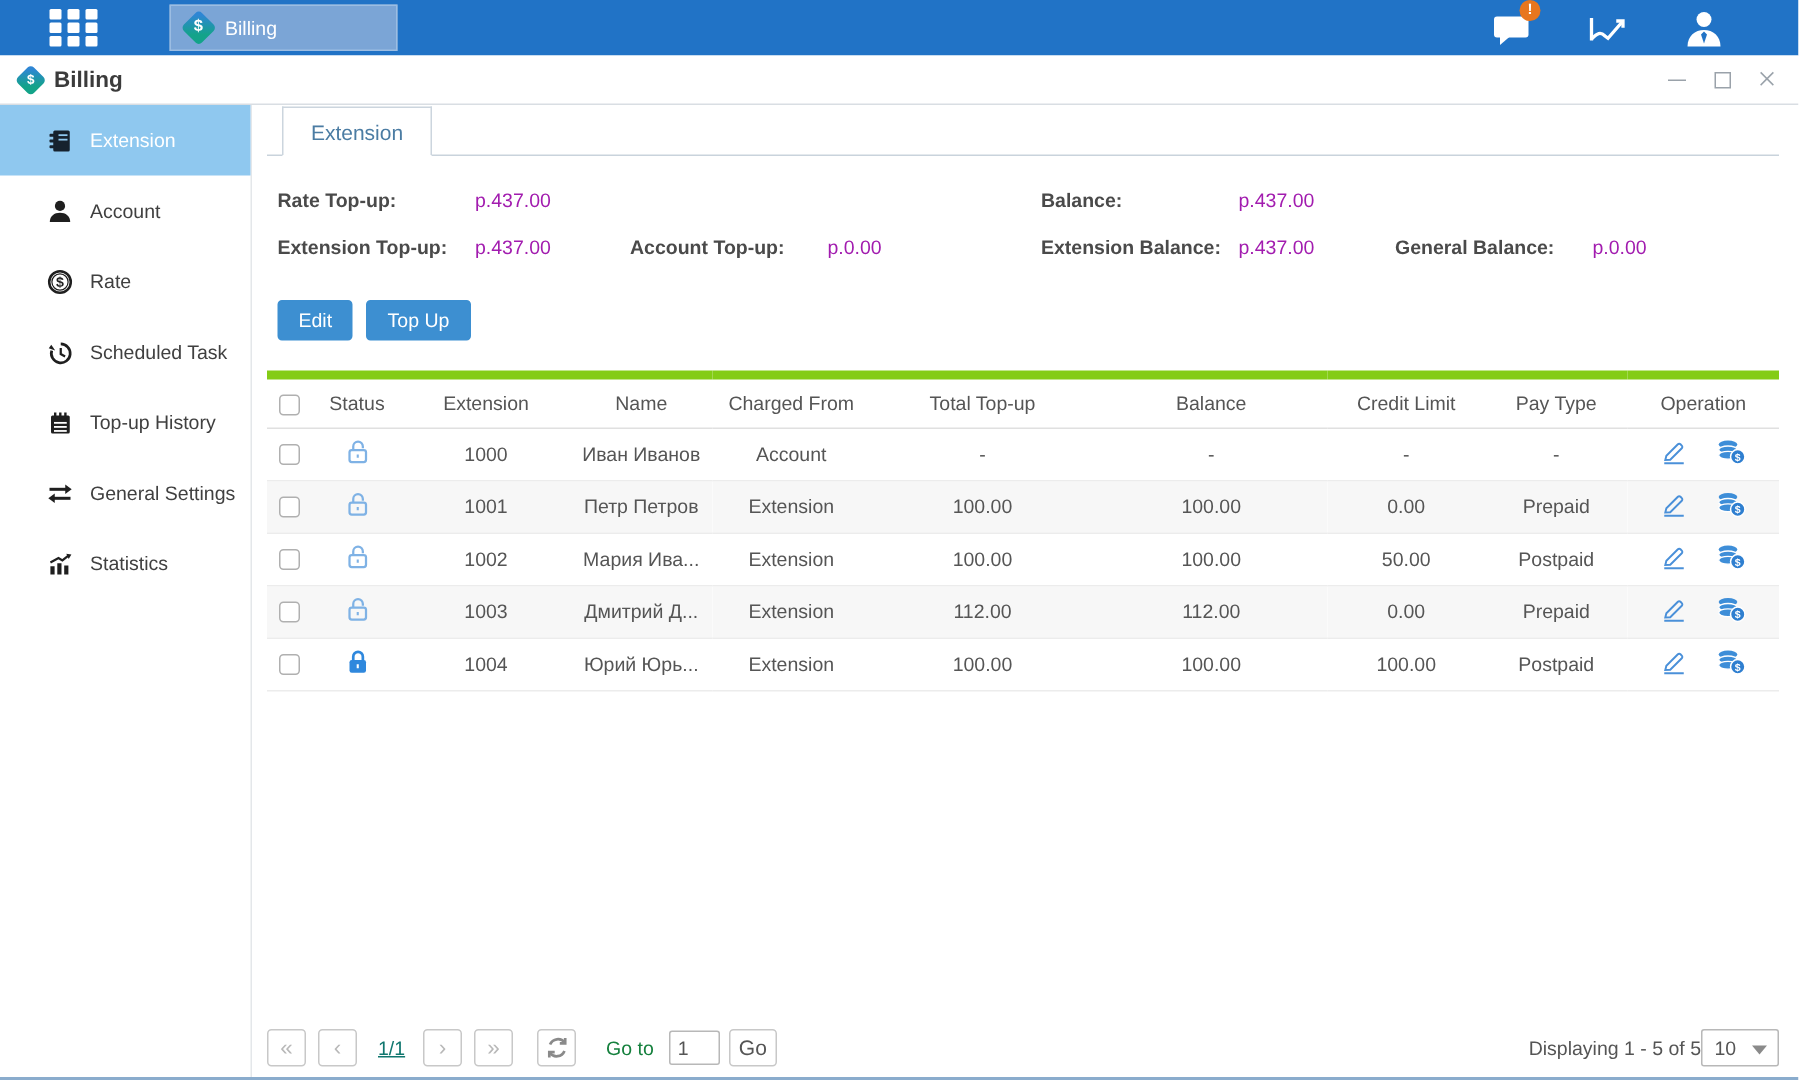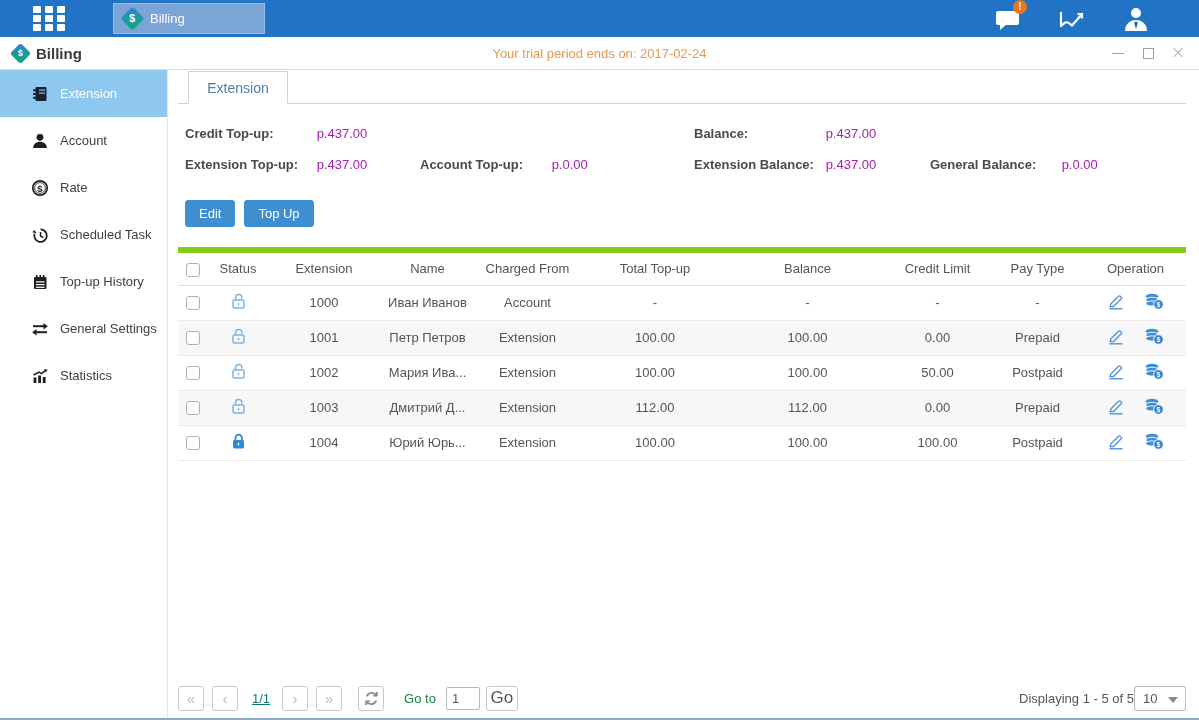--- a/index.html
+++ b/index.html
@@ -79,21 +79,21 @@
   .paging { position:absolute; left:10px; right:13px; bottom:3px; height:34px; display:flex; align-items:center; }
   .pg-btn { width:26px; height:25px; border:1px solid #c8c8c8; border-radius:3px; background:#fff;
             display:flex; align-items:center; justify-content:center; color:#b8b8b8; font-size:15px;
             cursor:pointer; margin-right:8px; flex-shrink:0; }
   .pg-info { margin:0 6px 0 0; padding:0 6px; color:#0f766e;text-decoration:underline; }
   .pg-refresh { margin-left:8px; }
   .goto-label { margin:0 10px 0 12px; color:#15803d; }
   .goto-input { width:34px; height:23px; border:1px solid #b8b8b8; border-radius:2px; padding-left:5px;
                 font-family:inherit; font-size:13px; color:#555; }
   .go-btn { margin-left:6px; width:32px; height:25px; border:1px solid #c8c8c8; border-radius:3px;
-            background:#fff; color:#555; font-family:inherit; font-size:17px; cursor:pointer; }
+            background:#fff; color:#555; font-family:inherit; font-size:14px; cursor:pointer; }
   .pg-right { margin-left:auto; display:flex; align-items:center; }
   .display-info { color:#555; }
   .page-size { width:52px; height:25px; border:1px solid #b8b8b8; border-radius:2px; background:#fff;
                display:flex; align-items:center; padding-left:8px; position:relative; cursor:pointer; color:#555; }
   .caret { position:absolute; right:7px; top:10px; width:0; height:0;
            border-left:5px solid transparent; border-right:5px solid transparent; border-top:6px solid #8a8a8a; }
 </style>
 </head>
 <body>
 
@@ -142,21 +142,20 @@
     </div>
   </div>
 
   <div class="titlebar">
     <div class="title-left">
       <span class="diamond">
           <span style="font-size:9px;">$</span>
         </span>
       <span class="title-text">Billing</span>
     </div>
-    <div class="trial">Your trial period ends on: 2017-02-24</div>
     <div class="win-controls">
       <span class="win-btn wc-min"></span>
       <span class="win-btn wc-max"></span>
       <span class="win-btn wc-close"></span>
     </div>
   </div>
 
   <div class="body">
 
     <div class="sidebar">
@@ -228,21 +227,21 @@
     </div>
 
     <div class="main">
       <div class="tabstrip" style="padding-left:10px;">
         <div class="tab">Extension</div>
       </div>
 
       <div class="summary">
         <div class="sum-row">
           <div class="pair">
-            <span class="lbl">Credit Top-up:</span>
+            <span class="lbl">Rate Top-up:</span>
             <span class="val">p.437.00</span>
           </div>
           <div class="pair"></div>
           <div class="pair">
             <span class="lbl">Balance:</span>
             <span class="val">p.437.00</span>
           </div>
           <div class="pair"></div>
         </div>
         <div class="sum-row">

